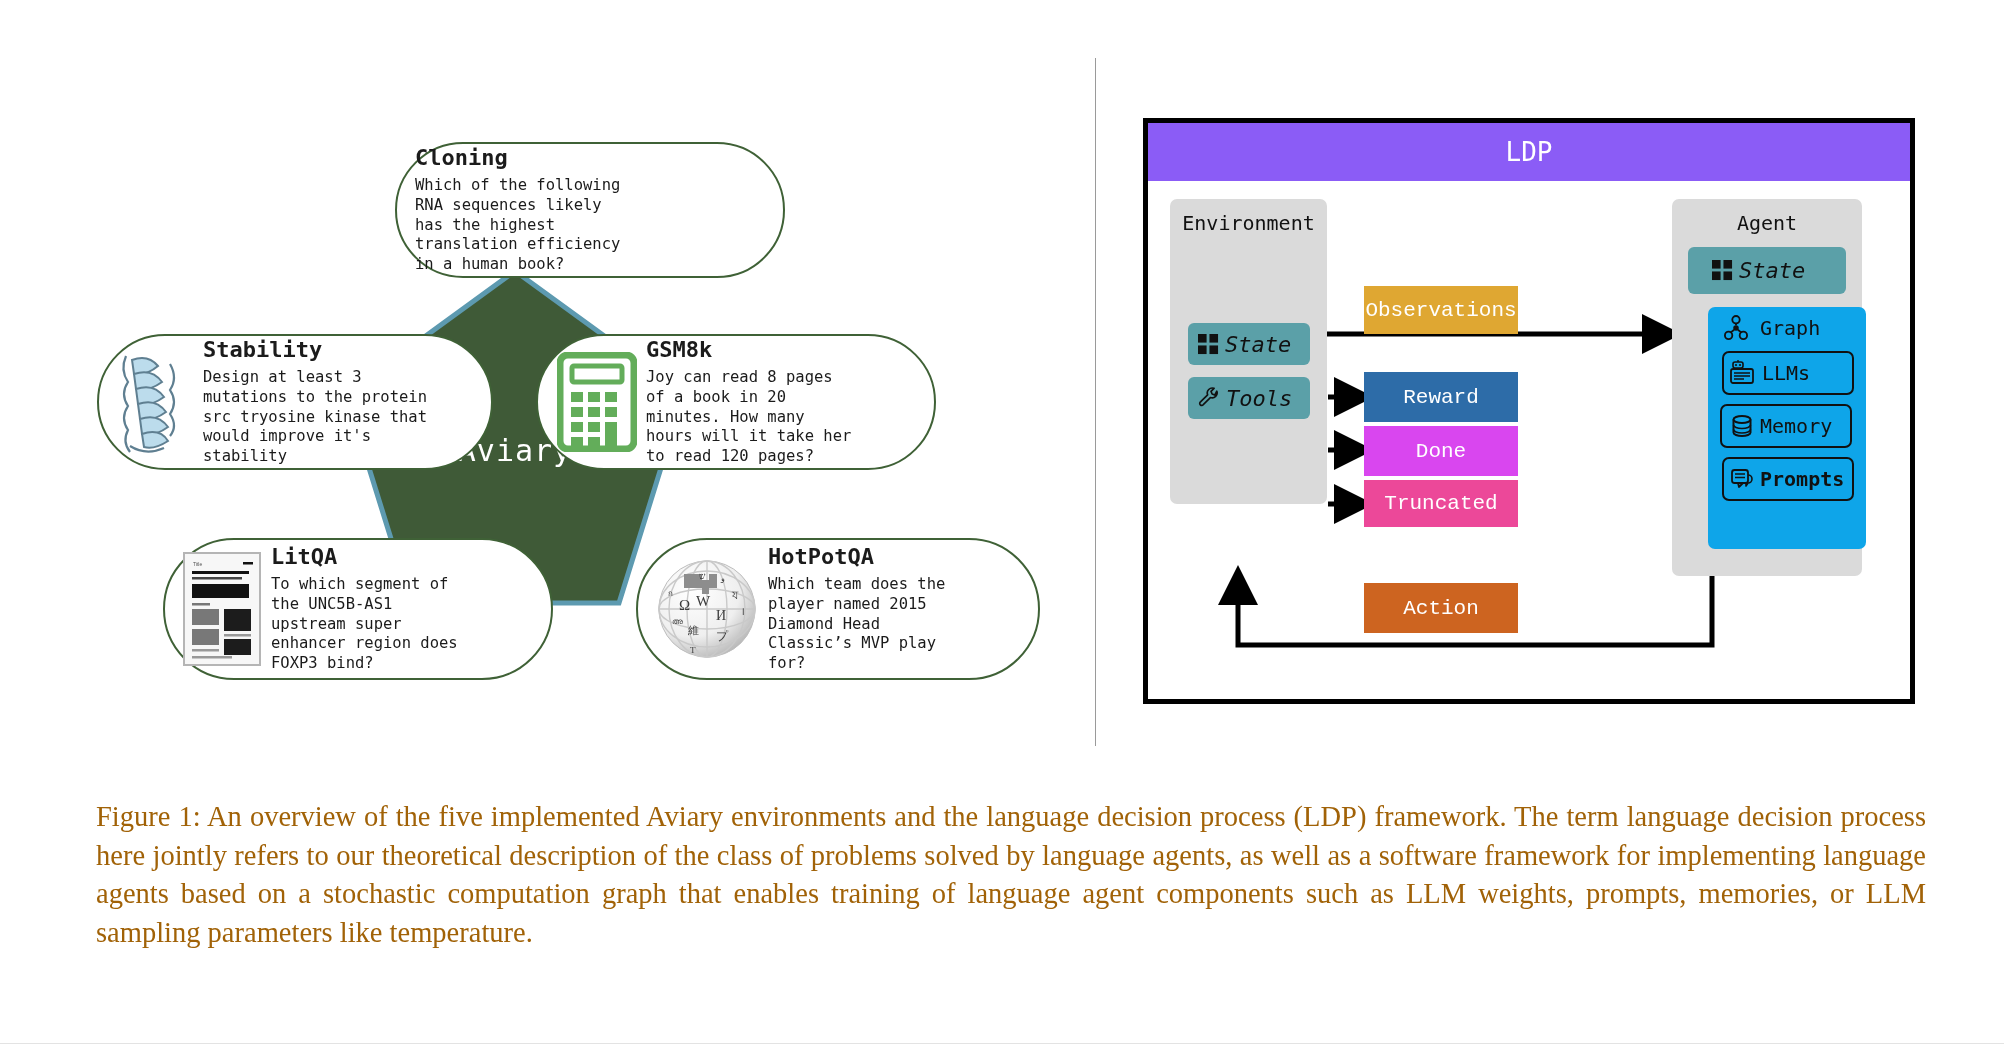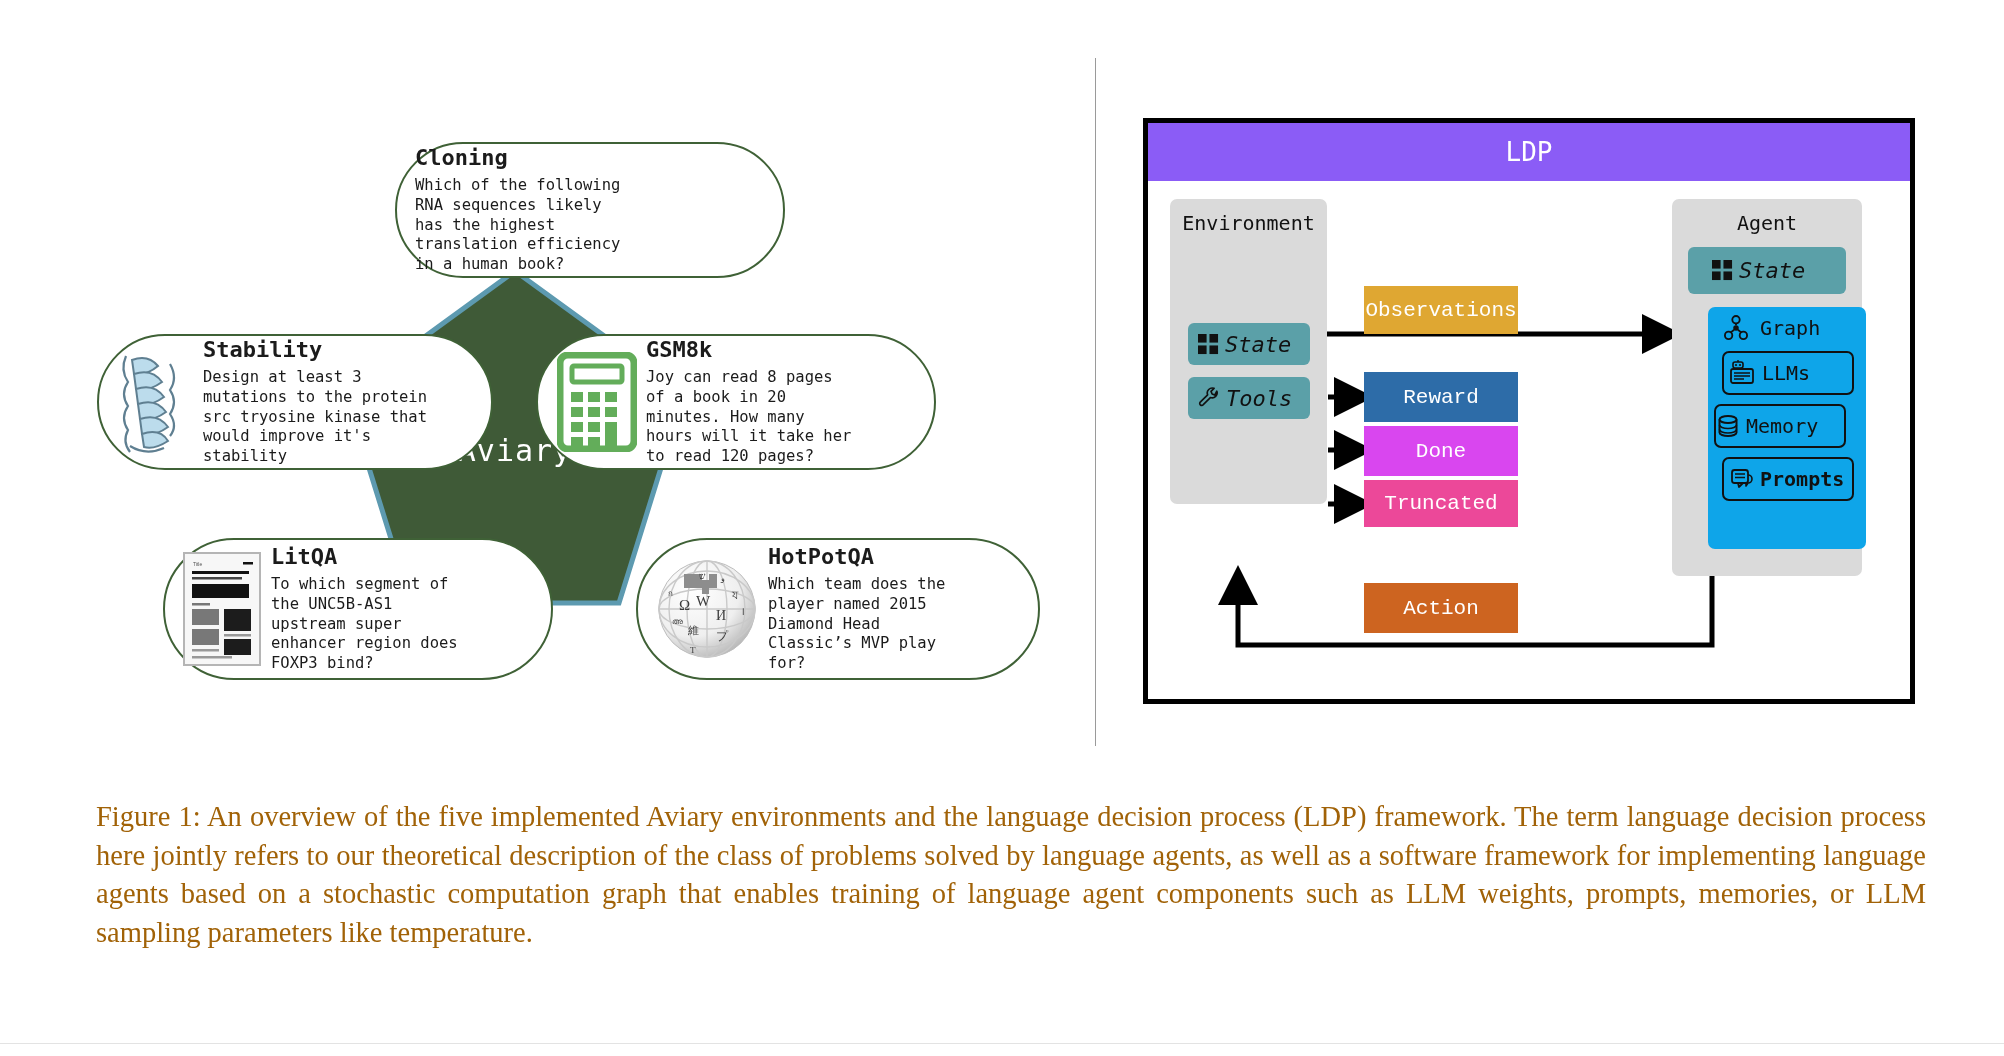--- a/index.html
+++ b/index.html
@@ -377,21 +377,21 @@
               <circle cx="6" cy="5" r="1.1" fill="#111"></circle>
                 <circle cx="10" cy="5" r="1.1" fill="#111"></circle>
               <path d="M8 0 v2" stroke="#111" stroke-width="1.4"></path>
               <rect x="1" y="9" width="22" height="14" rx="2" fill="none" stroke="#111" stroke-width="1.8"></rect>
               <path d="M4 13 h16 M4 16 h16 M4 19 h10" stroke="#111" stroke-width="1.5"></path>
             </svg>
           </span>
           <span>LLMs</span>
         </div>
 
-        <div class="outlined-sub" style="left:6px;top:97px;width:132px;height:44px;padding-left:0;">
+        <div class="outlined-sub" style="left:12px;top:97px;width:132px;height:44px;padding-left:8px;">
           <span class="chip-ico">
             <svg width="24" height="24" viewBox="0 0 24 24">
               <ellipse cx="12" cy="5.5" rx="8.5" ry="3.5" fill="none" stroke="#111" stroke-width="2"></ellipse>
               <path d="M3.5 5.5 v13 a8.5 3.5 0 0 0 17 0 v-13" fill="none" stroke="#111" stroke-width="2"></path>
               <path d="M3.5 11 a8.5 3.5 0 0 0 17 0 M3.5 15.5 a8.5 3.5 0 0 0 17 0" fill="none" stroke="#111" stroke-width="1.7"></path>
             </svg>
           </span>
           <span>Memory</span>
         </div>
 

